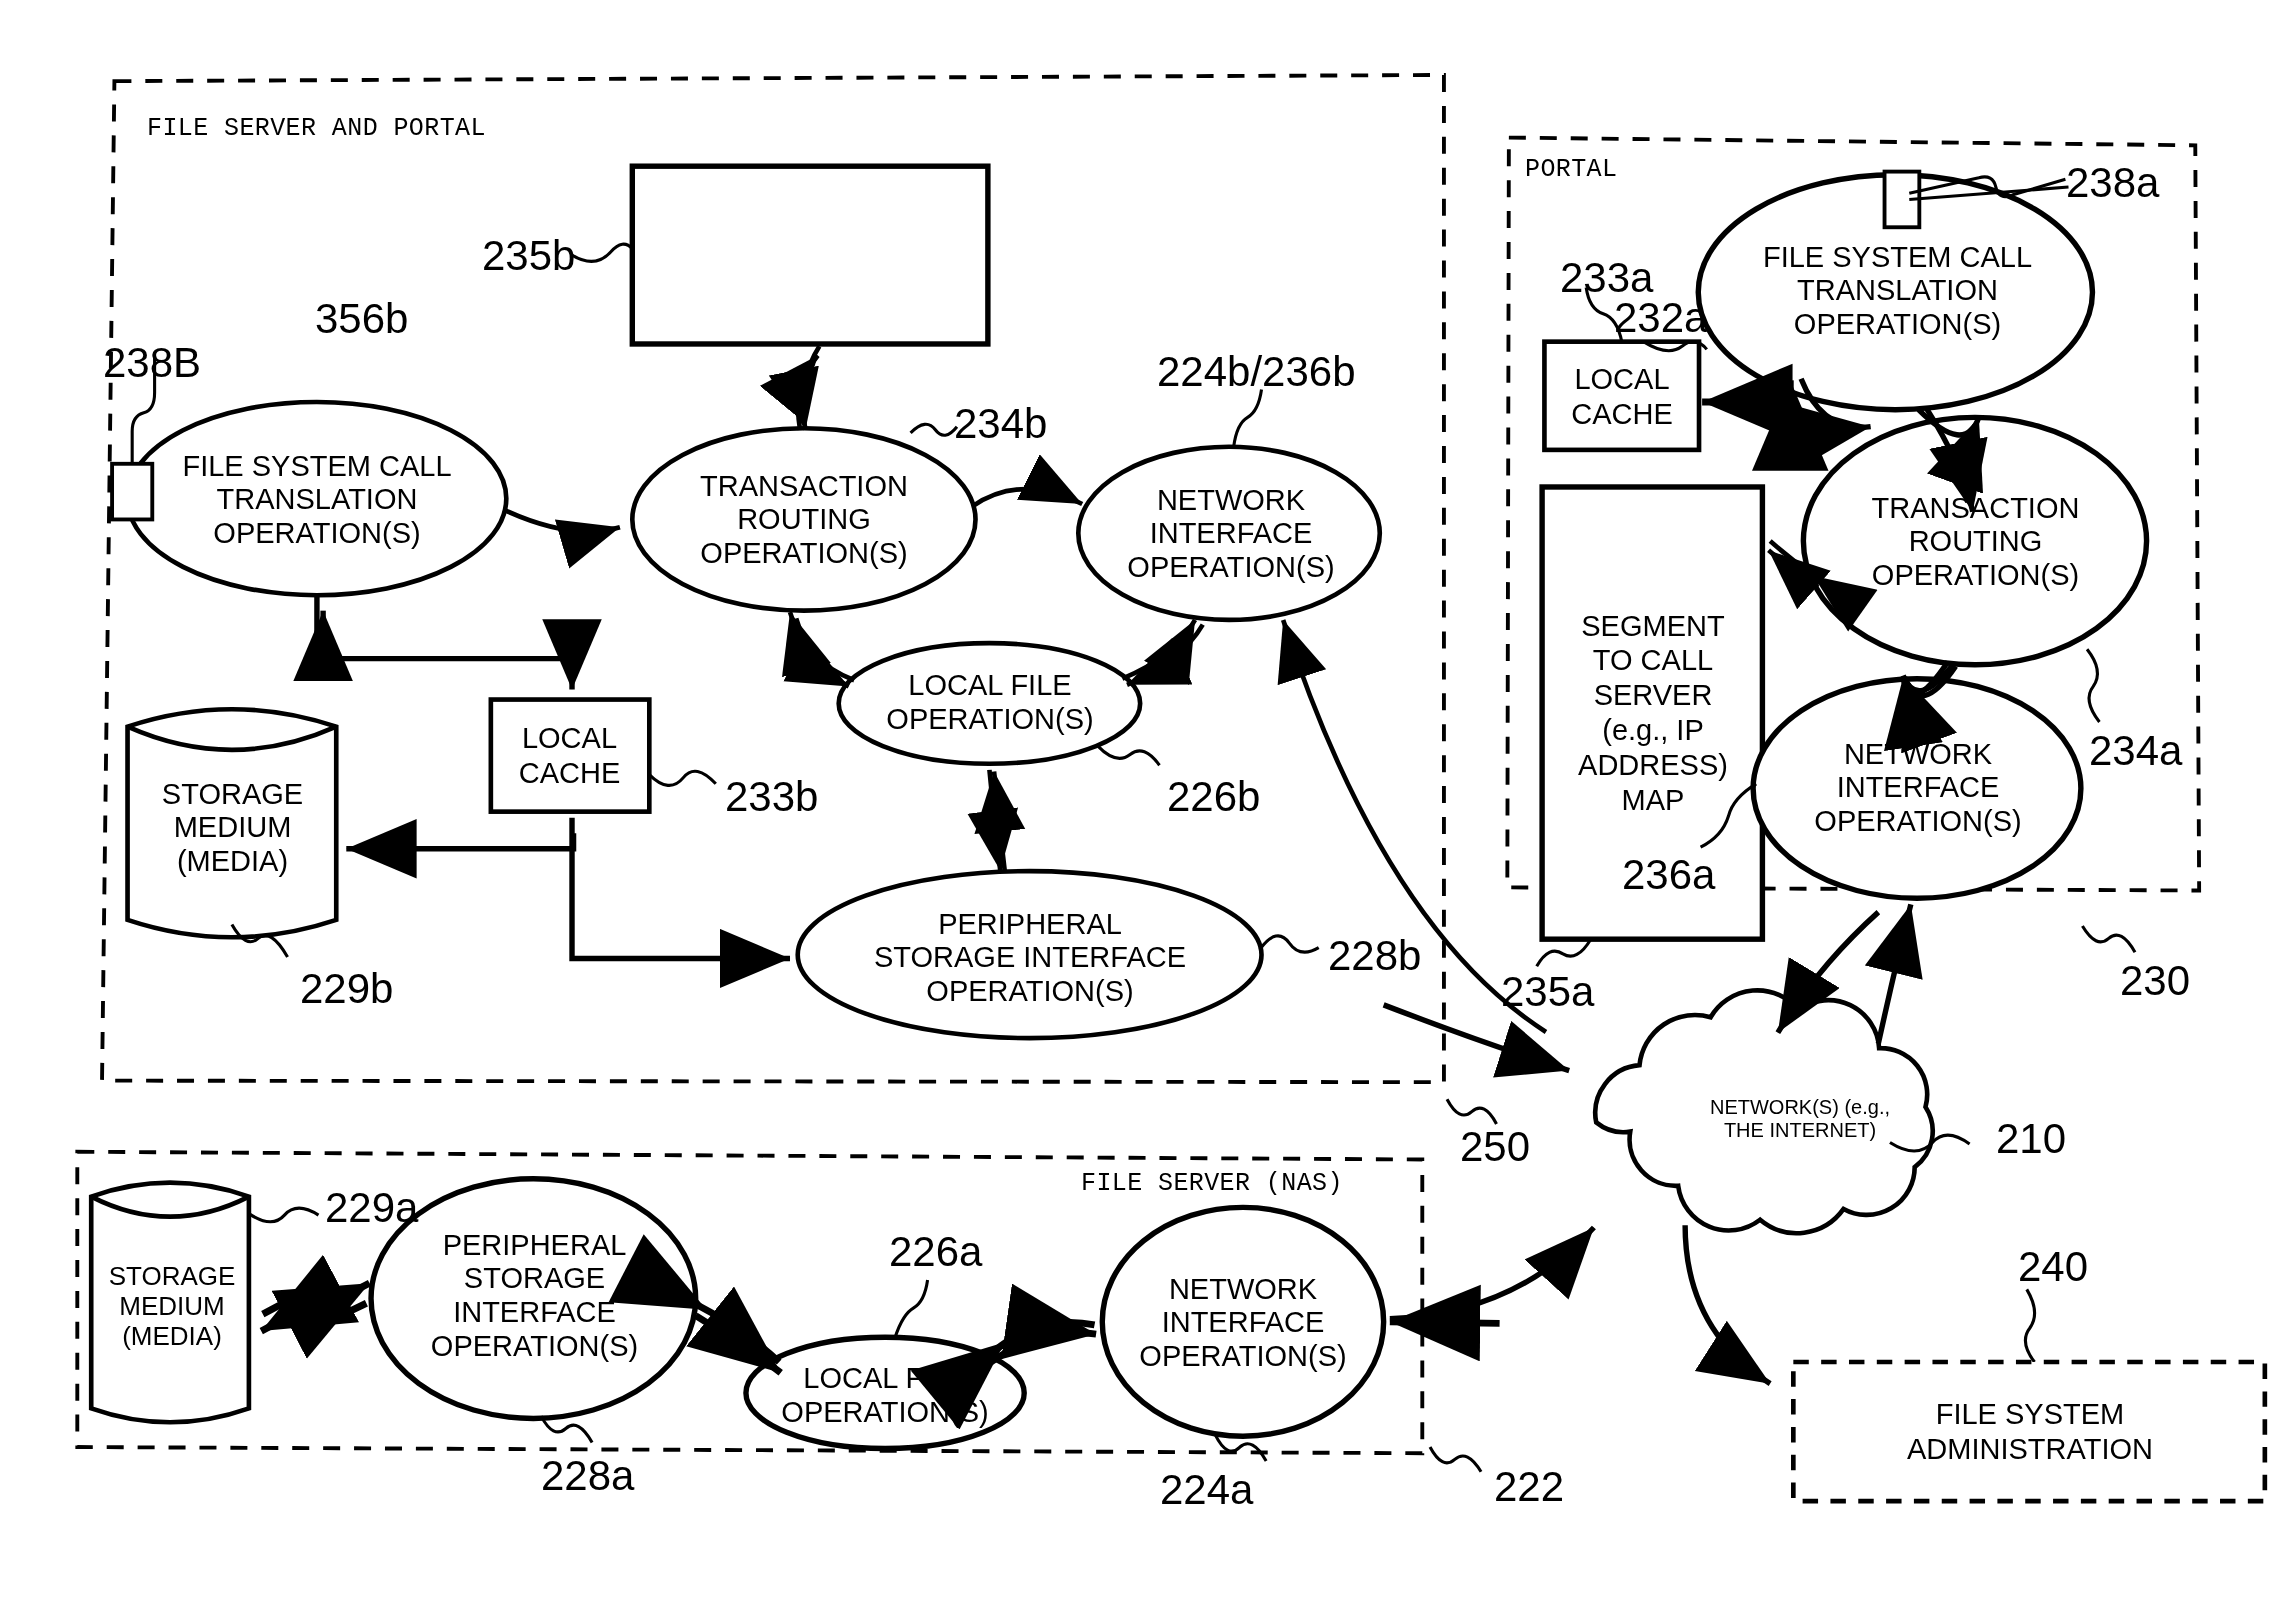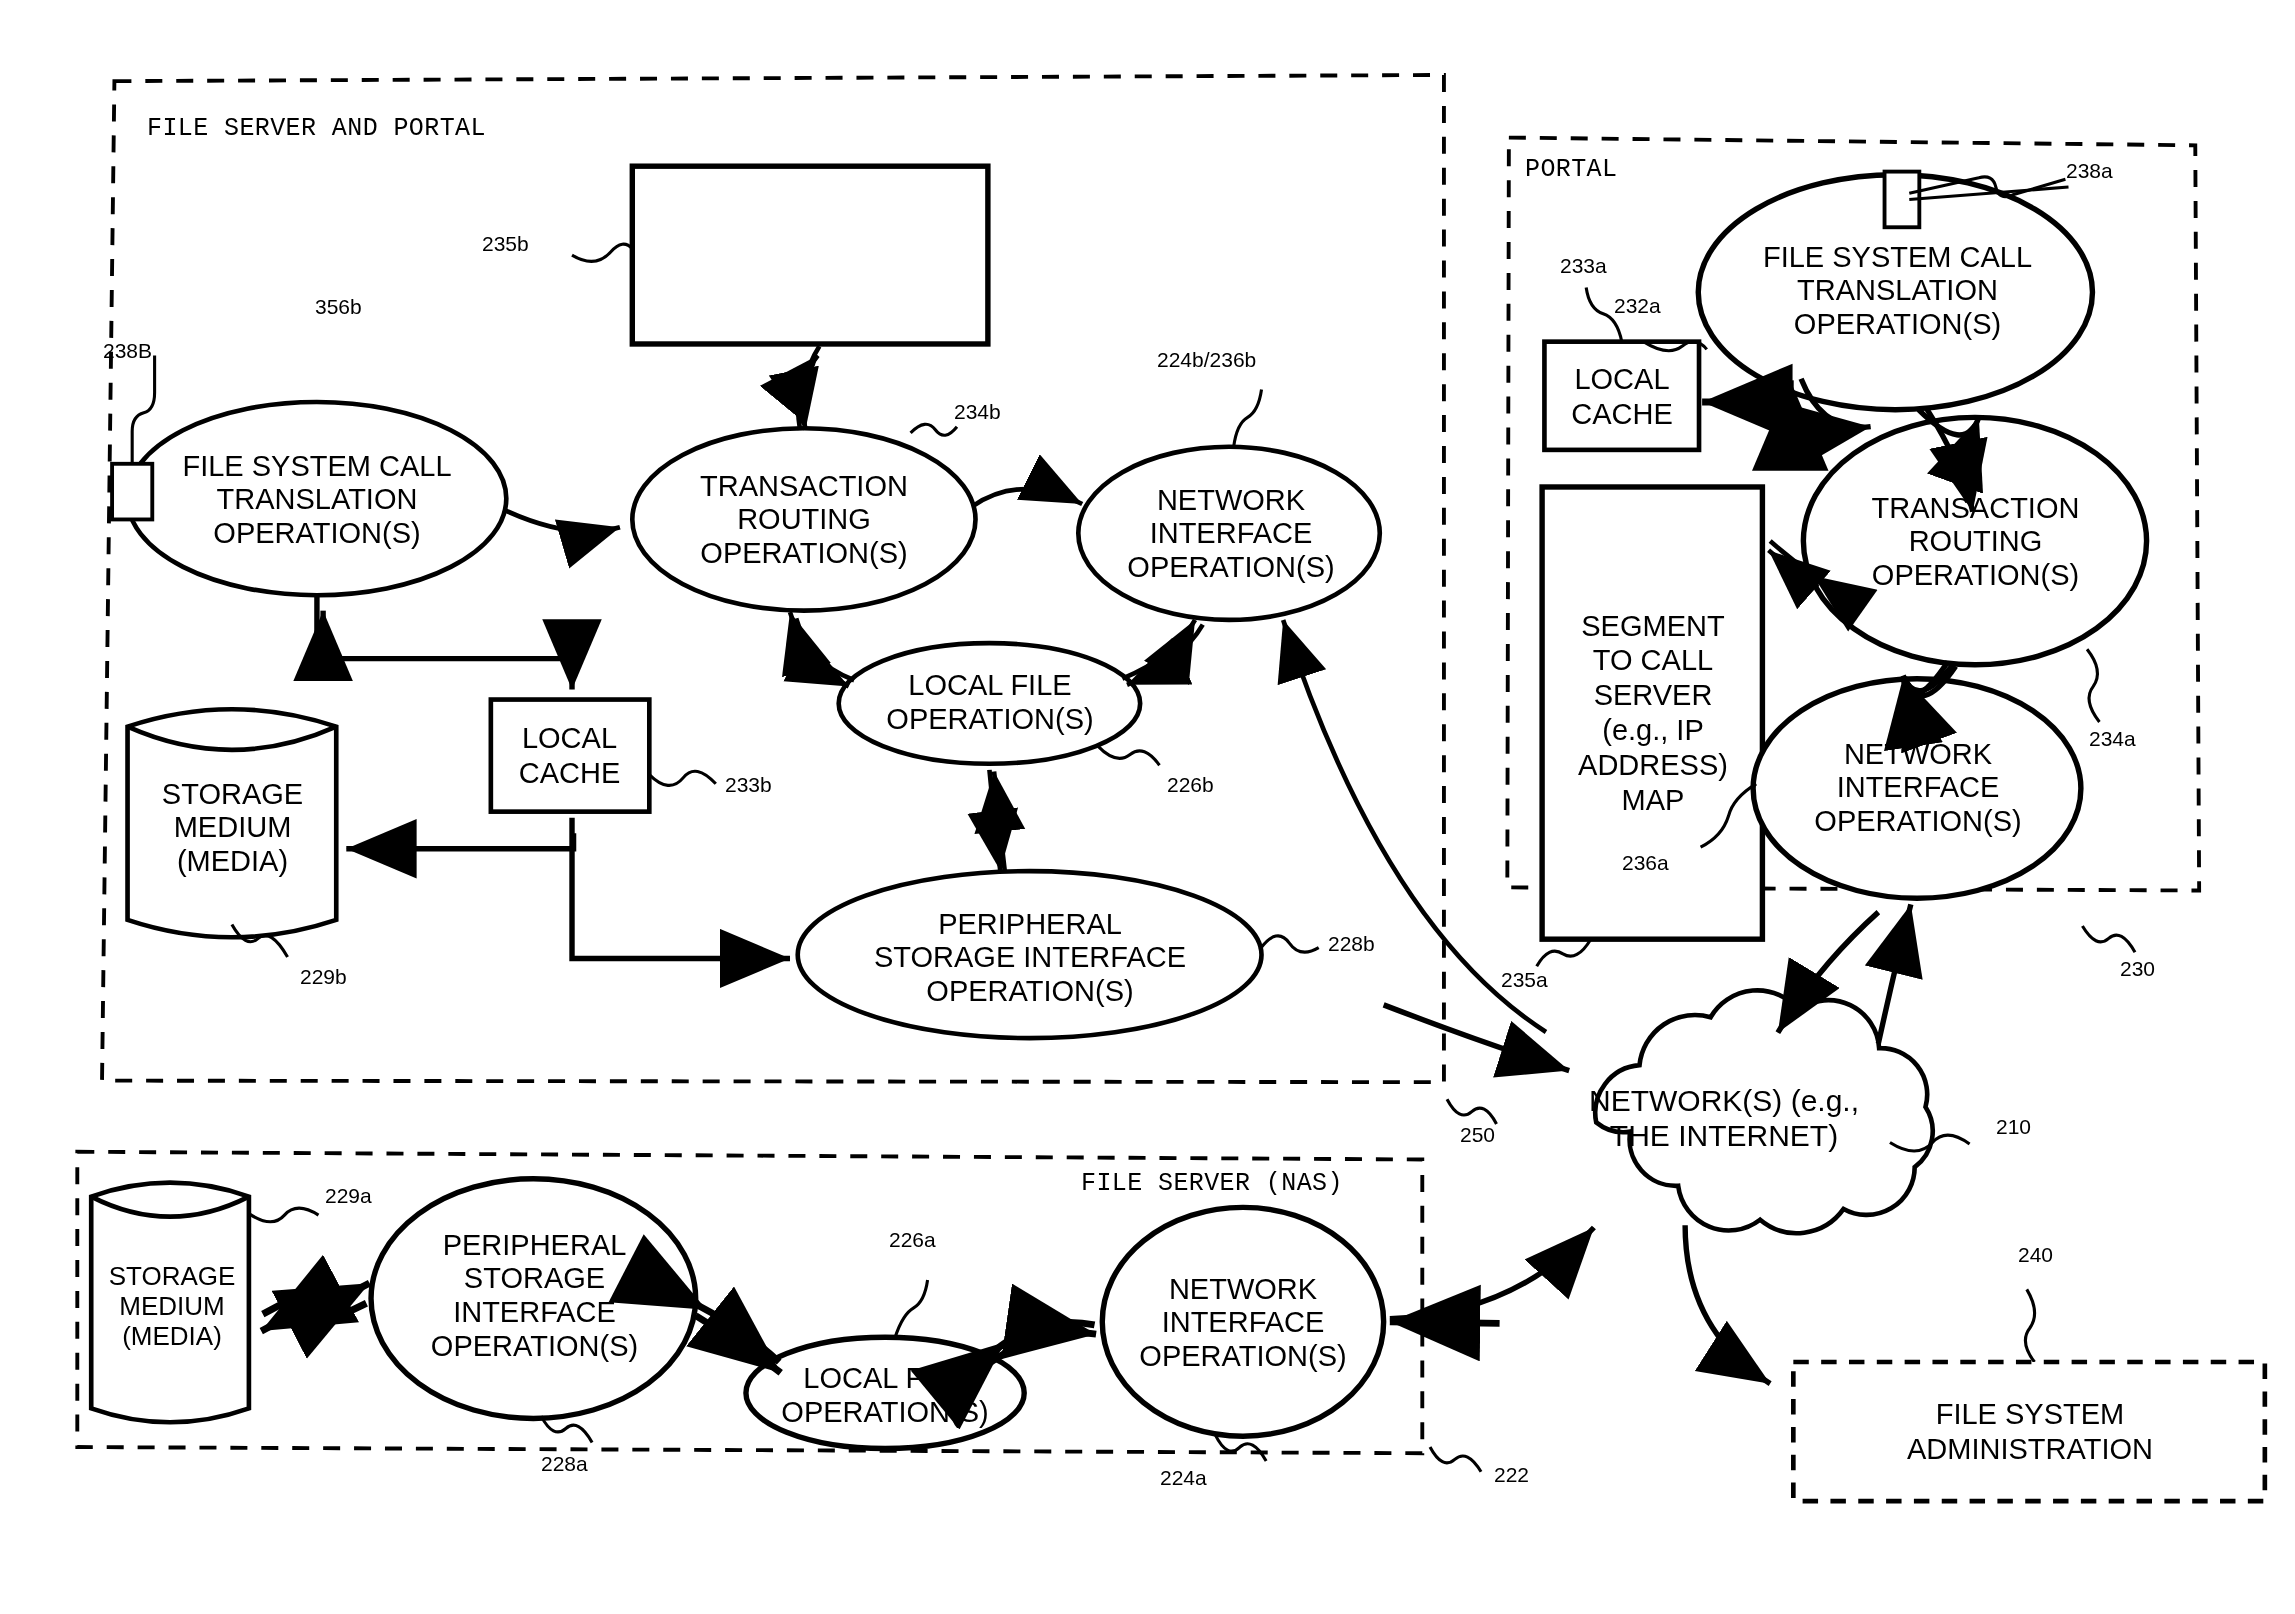--- a/index.html
+++ b/index.html
@@ -3,21 +3,21 @@
 <meta charset="utf-8">
 <style>
   html,body{margin:0;padding:0;background:#fff;}
   body{
     width:2295px;height:1614px;position:relative;overflow:hidden;
     font-family:"Liberation Sans", sans-serif;color:#000;
   }
   #stage{position:absolute;inset:0;}
   svg.layer{position:absolute;left:0;top:0;width:2295px;height:1614px;}
   .lbl{position:absolute;font-size:25px;letter-spacing:0.4px;white-space:nowrap;font-family:Liberation Mono, monospace;}
-  .refnum{position:absolute;font-size:21px;white-space:nowrap;}
+  .refnum{position:absolute;font-size:42px;white-space:nowrap;}
   .node-text{
     position:absolute;display:flex;align-items:center;justify-content:center;
     text-align:center;font-size:29px;line-height:1.16;white-space:pre-line;
     pointer-events:none;
   }
   .box-text{
     position:absolute;display:flex;align-items:center;justify-content:center;
     text-align:center;font-size:29px;line-height:1.2;white-space:pre-line;
   }
 </style>
@@ -258,21 +258,21 @@
 OPERATION(S)</div>
   <div class="refnum" style="left:2089px;top:727px;">234a</div>
 
   <div class="node-text" style="left:1771px;top:733px;width:294px;height:110px;">NETWORK
 INTERFACE
 OPERATION(S)</div>
   <div class="refnum" style="left:1622px;top:818px;margin-top:33px;">236a</div>
 
   <div class="refnum" style="left:2120px;top:957px;">230</div>
 
-  <div class="node-text" style="left:1554px;top:1082px;width:340px;height:74px;font-size:30px;">NETWORK(S) (e.g.,
+  <div class="node-text" style="left:1630px;top:1082px;width:340px;height:74px;font-size:20px;">NETWORK(S) (e.g.,
 THE INTERNET)</div>
   <div class="refnum" style="left:1996px;top:1115px;">210</div>
 
   <div class="box-text" style="left:1798px;top:1367px;width:464px;height:130px;">FILE SYSTEM
 ADMINISTRATION</div>
   <div class="refnum" style="left:2018px;top:1243px;">240</div>
 
   <div class="lbl" style="left:1081px;top:1169px;">FILE SERVER (NAS)</div>
 
   <div class="node-text" style="left:93px;top:1251px;width:158px;height:110px;font-size:26px;">STORAGE

